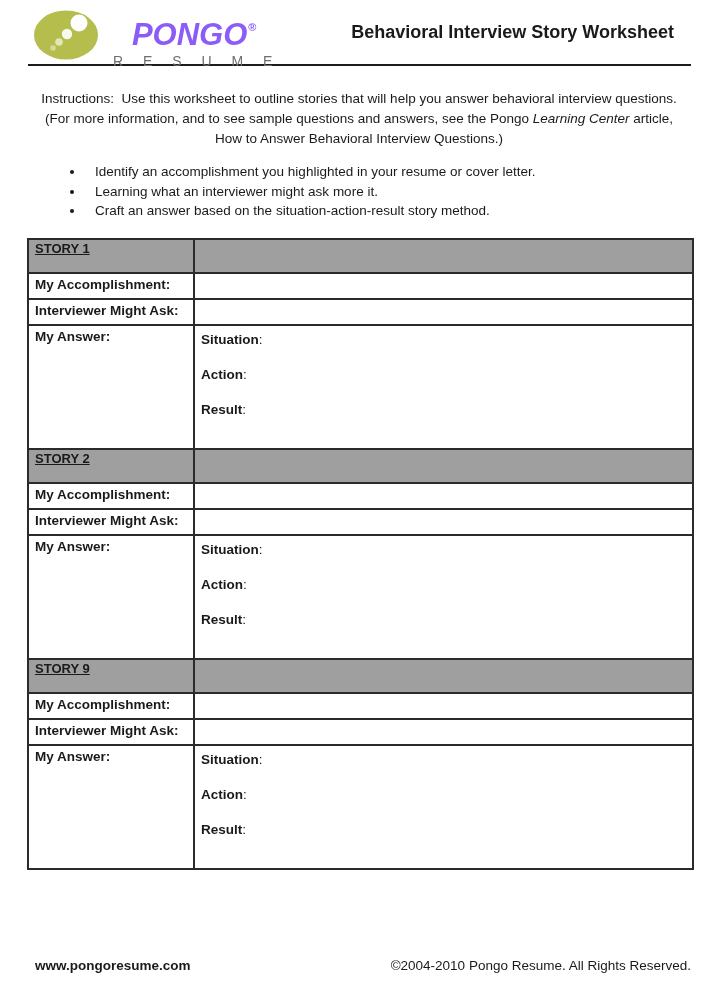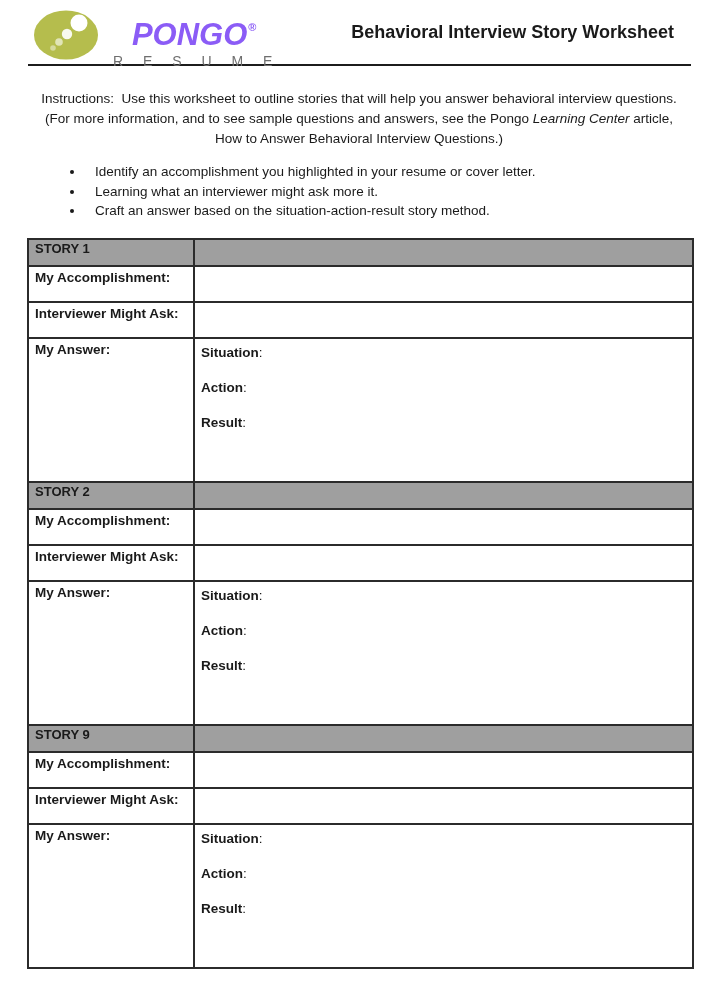--- a/index.html
+++ b/index.html
@@ -41,24 +41,24 @@
   .bullets li{font-size:13.5px;line-height:19.5px;padding-left:10px;}
 
   
   .worksheet{position:absolute;top:238px;left:27px;width:665px;
     border-collapse:collapse;table-layout:fixed;}
   .worksheet col.c1{width:166px;}
   .worksheet col.c2{width:499px;}
   .worksheet td{border:2px solid var(--border);vertical-align:top;
     padding:3px 6px;font-size:13.5px;}
   .story-header td{background:var(--header-gray);height:15px;
-    font-weight:bold;font-size:13px;padding:1px 6px 9px 6px;}
-  .label-row td{height:36px;border-radius:12px;}
+    font-weight:bold;font-size:13px;padding:1px 6px 16px 6px;text-decoration:underline;}
+  .label-row td{height:26px;border-radius:12px;}
   .label-cell{font-weight:bold;}
-  .answer-row td{height:144px;}
+  .answer-row td{height:124px;}
   .sar-cell{font-weight:normal;}
   .sar-line{line-height:20px;margin:1px 0 15px 0;}
   .sar-word{font-weight:bold;}
   .sar-colon{font-weight:normal;}
 
   
   .footer{position:absolute;top:958px;left:35px;right:27px;
     display:flex;justify-content:space-between;align-items:baseline;
     font-size:13.5px;}
   .site{font-weight:bold;}
@@ -162,14 +162,18 @@
         <td class="sar-cell">
           <div class="sar-line"><span class="sar-word">Situation</span><span class="sar-colon">:</span></div>
           <div class="sar-line"><span class="sar-word">Action</span><span class="sar-colon">:</span></div>
           <div class="sar-line"><span class="sar-word">Result</span><span class="sar-colon">:</span></div>
         </td>
       </tr>
 
     </tbody>
   </table>
 
+  <div class="footer">
+    <span class="site">www.pongoresume.com</span>
+    <span class="copyright">©2004-2010 Pongo Resume. All Rights Reserved.</span>
+  </div>
 
 </div>
 
 </body></html>

